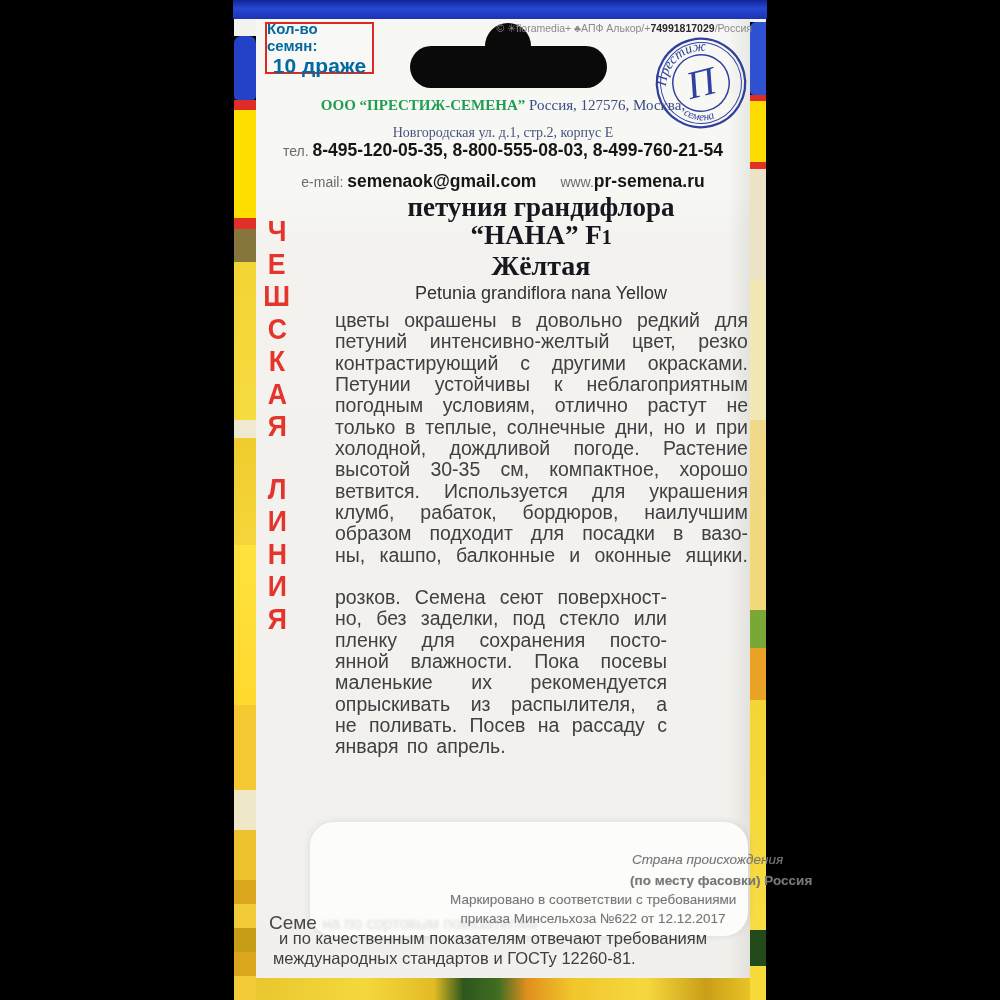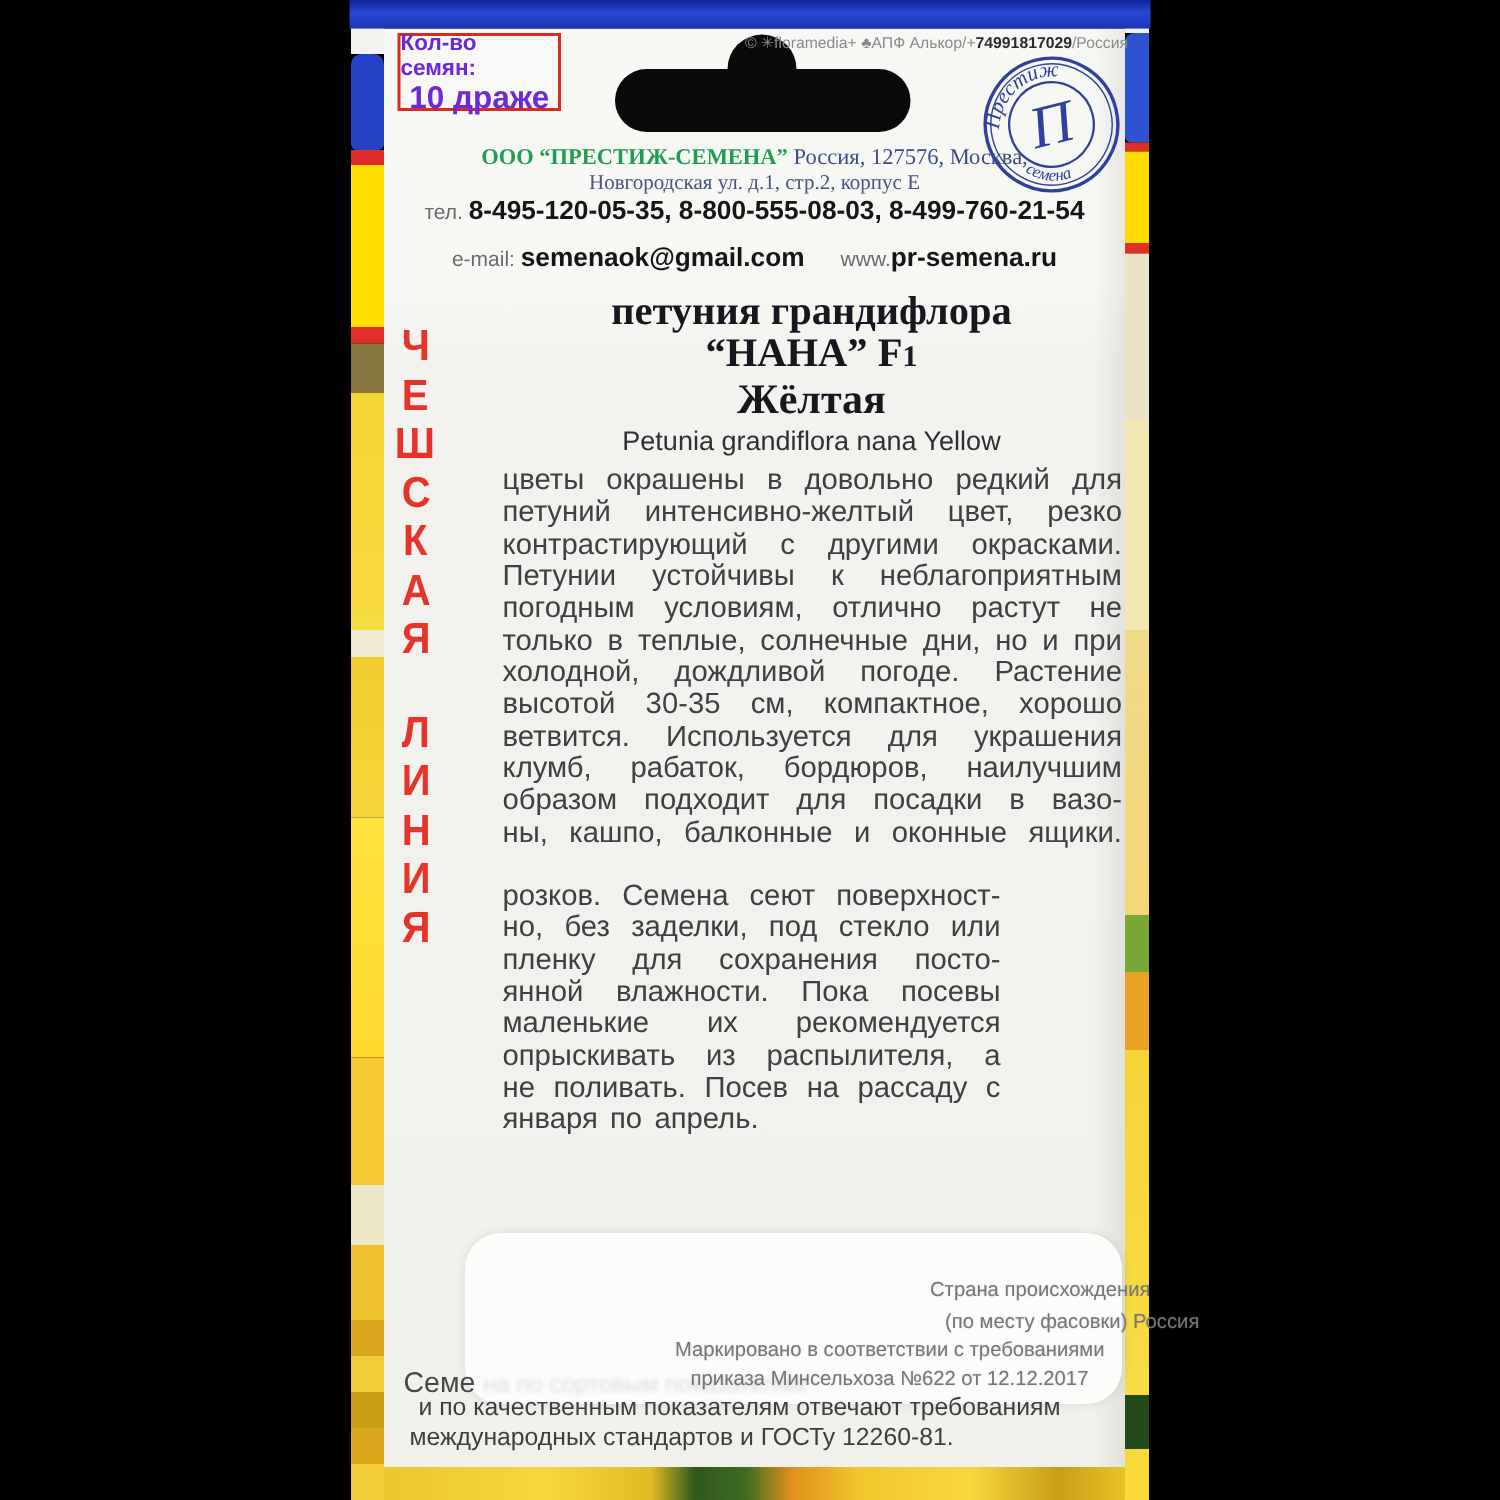--- a/index.html
+++ b/index.html
@@ -23,37 +23,37 @@
   #lcol{left:1px;top:19px;width:22px;height:981px;}
   #rcol{left:517px;top:19px;width:16px;height:981px;}
   .seg{width:100%;}
 
   
   #hole-bar{left:177px;top:46px;width:197px;height:42px;border-radius:21px;background:#0a0a0a;}
   #hole-bump{left:252px;top:23px;width:46px;height:46px;border-radius:50%;background:#0a0a0a;}
 
   
   #seedbox{left:32px;top:22px;width:105px;height:48px;border:2px solid #da2b22;background:#f8f8f6;
-           display:flex;flex-direction:column;align-items:center;justify-content:center;color:#6d28d9;}
+           display:flex;flex-direction:column;align-items:center;justify-content:center;color:#0369a1;}
   #seedbox .l1{font-size:15px;font-weight:bold;line-height:17px;}
   #seedbox .l2{font-size:21px;font-weight:bold;line-height:23px;}
 
   
   #copyright{right:15px;top:22px;font-size:10.5px;color:#8a8a8e;white-space:nowrap;}
   #copyright b{color:#2a2a2e;}
 
   
   #logo{left:421px;top:36px;width:94px;height:94px;transform:rotate(-14deg);}
 
   
   #company{left:40px;top:98px;width:460px;text-align:center;line-height:15px;}
   .comp1{font-family:"Liberation Serif",serif;font-size:15px;white-space:nowrap;}
   .comp1 .green{color:#1f9e53;font-weight:bold;}
   .comp1 .navy{color:#3c4c84;}
-  .comp2{font-family:"Liberation Serif",serif;font-size:14px;color:#46557e;margin-top:2px;white-space:nowrap;}
+  .comp2{font-family:"Liberation Serif",serif;font-size:14px;color:#46557e;margin-top:12px;white-space:nowrap;}
   .comp3{margin-top:2px;font-size:17.5px;color:#161618;font-weight:bold;white-space:nowrap;line-height:17px;}
   .comp3 .lbl,.comp4 .lbl{font-weight:normal;color:#6b6b6f;font-size:14px;}
   .comp4{margin-top:13px;font-size:17.5px;color:#161618;font-weight:bold;white-space:nowrap;line-height:17px;}
   .comp4 .gap{display:inline-block;width:24px;}
 
   
   #sidelabel{left:30px;top:220px;width:28px;display:flex;flex-direction:column;align-items:center;
              color:#e4342c;font-weight:bold;font-size:29px;}
   #sidelabel span{line-height:23px;height:23px;margin-bottom:9.5px;transform:scaleX(.92);}
   #sidelabel span.gap{margin-top:30px;}
@@ -74,22 +74,22 @@
   .bline{display:flex;height:21.35px;font-size:19.5px;color:#404044;white-space:nowrap;}
   .bline.j{justify-content:space-between;}
   .bline.s{justify-content:flex-start;gap:.42em;}
   .bline .ind{display:inline-block;width:26px;}
 
   
   #card{left:77px;top:822px;width:438px;height:114px;border-radius:24px;background:#fcfcfa;
         box-shadow:0 0 7px rgba(60,60,50,.12);}
   .cardtxt{position:absolute;color:#77777a;font-size:13.5px;white-space:nowrap;
            text-shadow:0 0 1px rgba(120,120,120,.35);}
-  #card-l1{left:310px;top:30px;}
-  #card-l2{left:320px;top:51px;}
+  #card-l1{left:322px;top:30px;font-style:italic;}
+  #card-l2{left:320px;top:51px;font-weight:bold;}
   #card-l3{left:140px;top:70px;width:286px;text-align:left;}
   #card-l4{left:150px;top:89px;width:266px;text-align:center;}
 
   
   #sem{left:36px;top:912px;font-size:19px;color:#474747;}
   #sem .faded{opacity:.18;filter:blur(1.5px);font-size:16px;}
   #bot1{left:40px;top:929px;width:440px;text-align:center;font-size:16.5px;color:#3e3e40;white-space:nowrap;}
   #bot2{left:40px;top:949px;width:440px;text-align:left;font-size:16.5px;color:#3e3e40;white-space:nowrap;}
 
   

